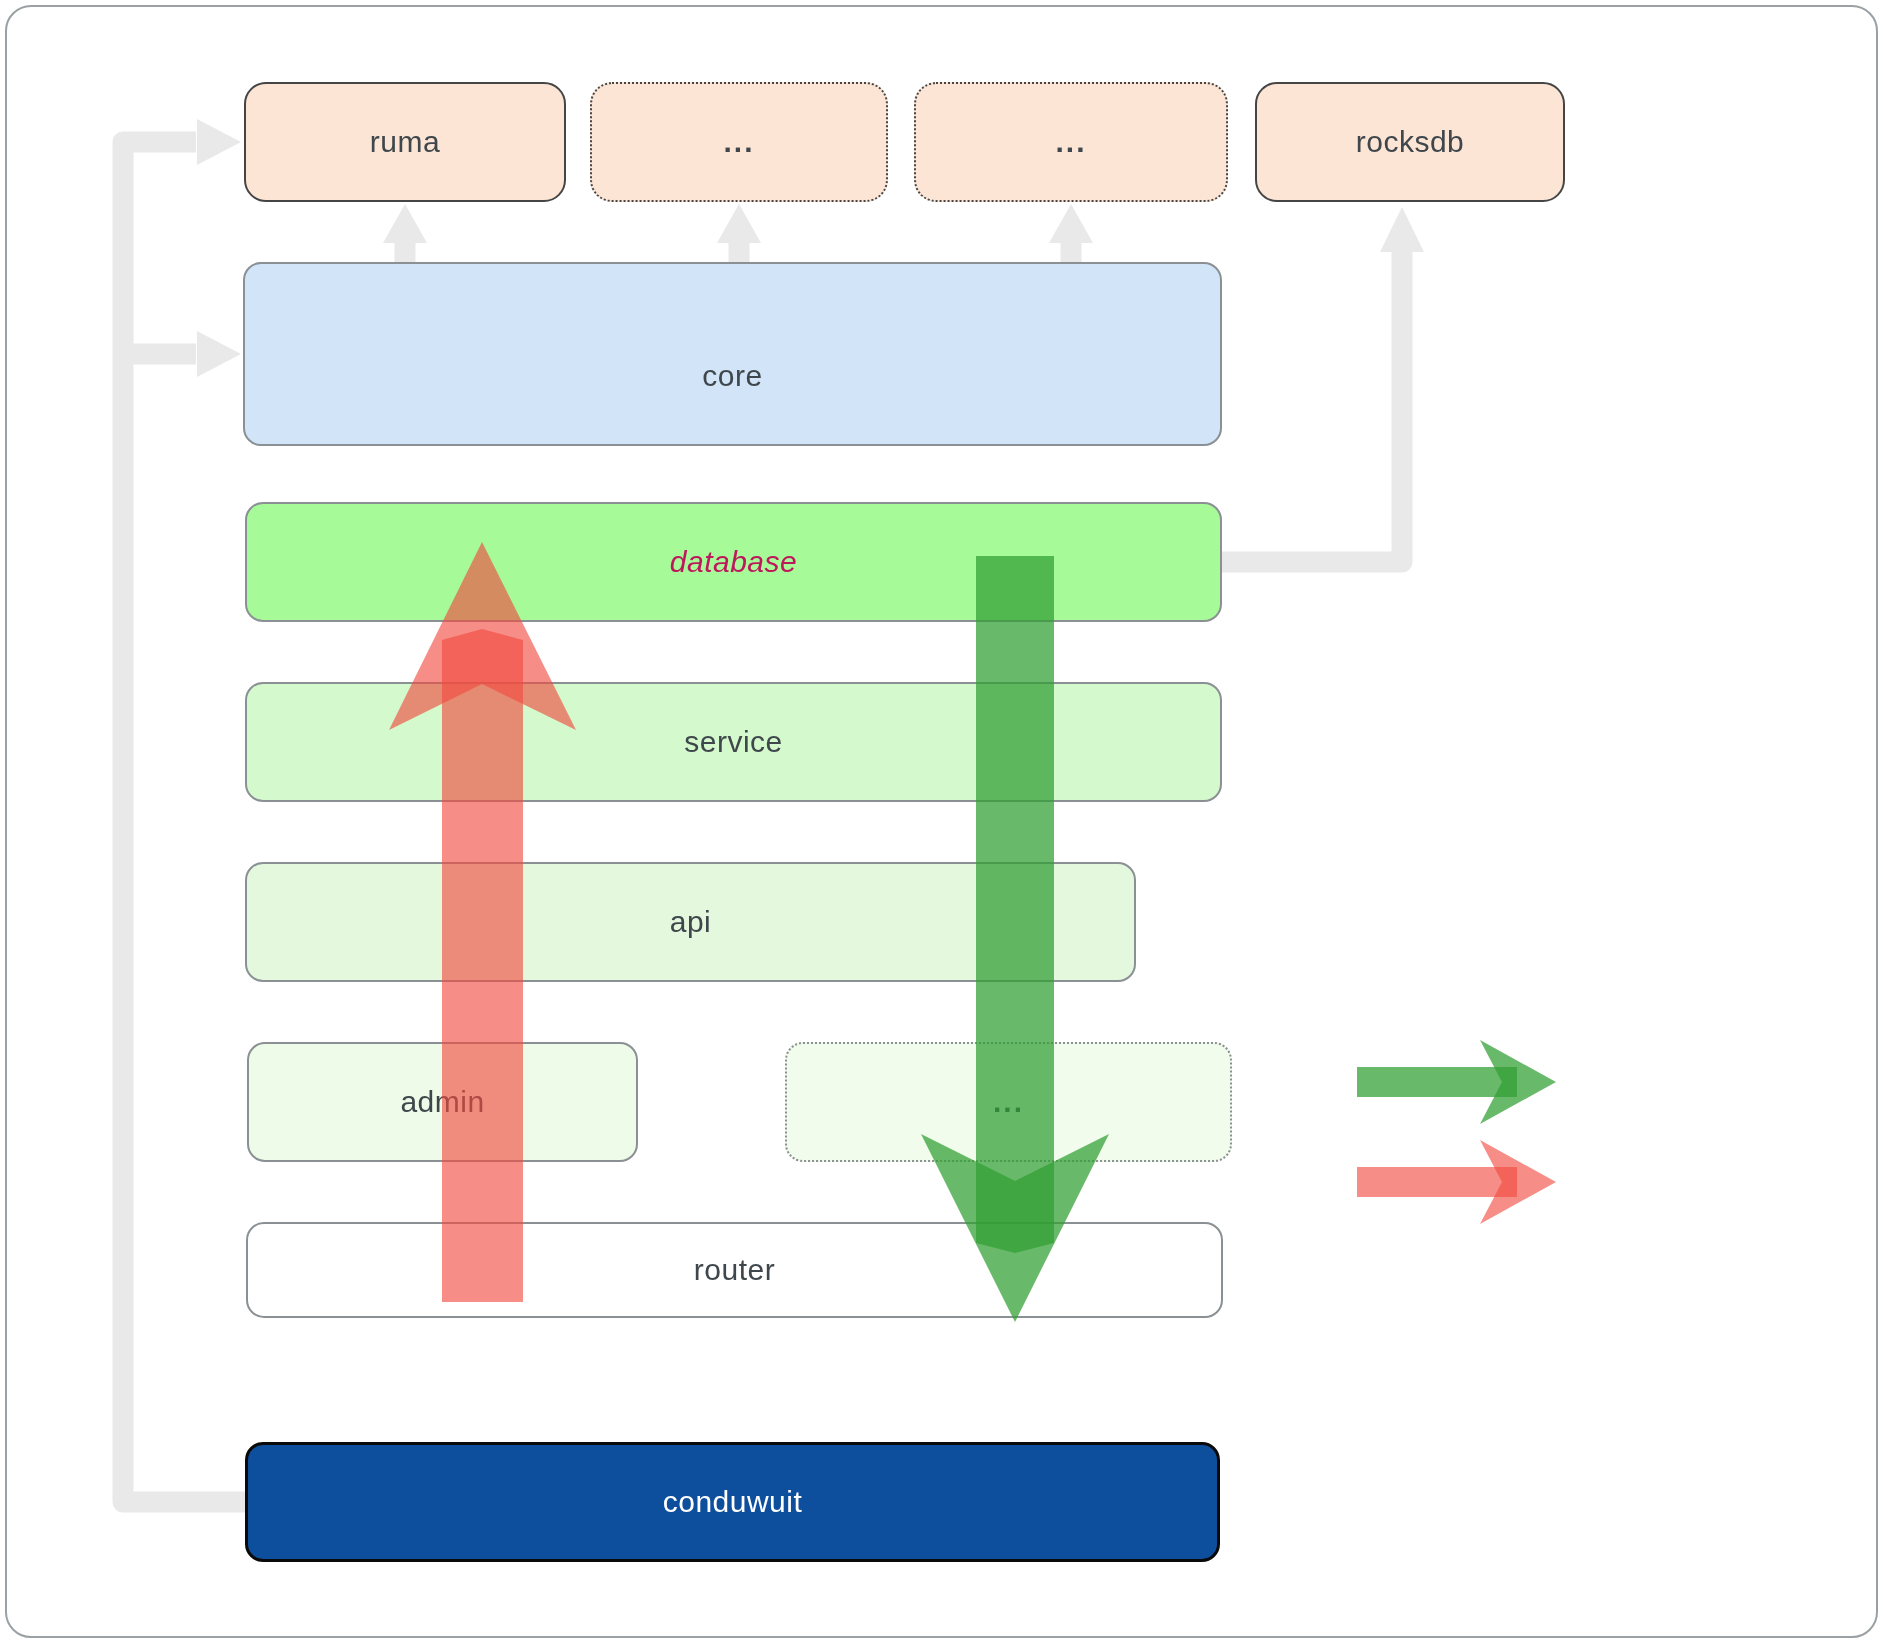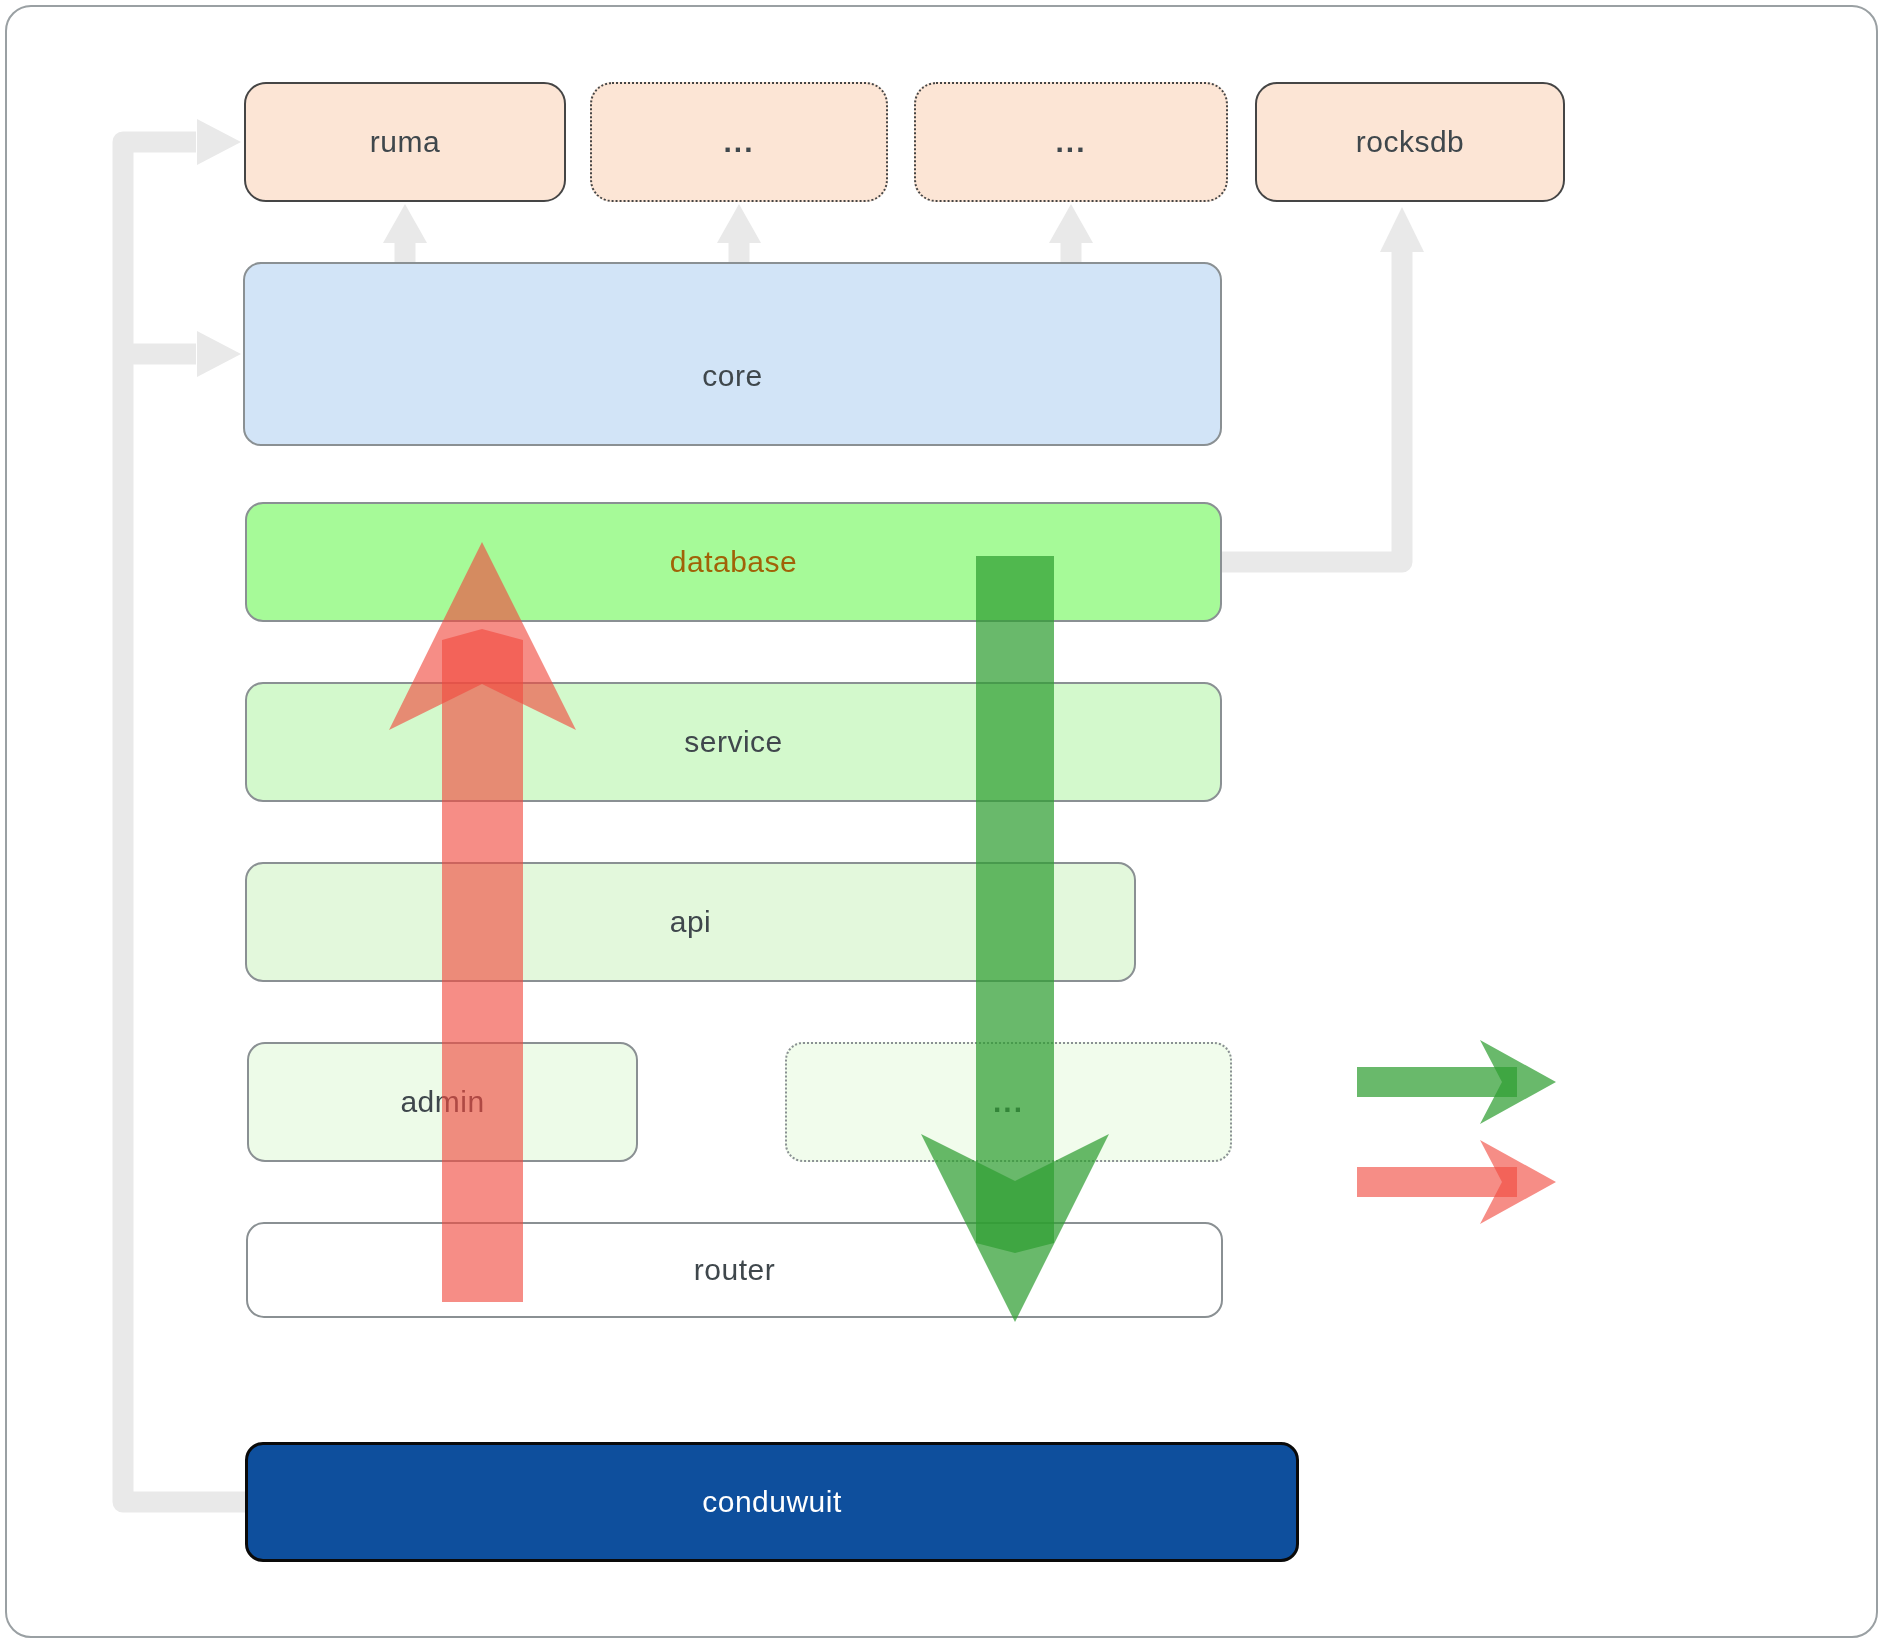--- a/index.html
+++ b/index.html
@@ -69,38 +69,38 @@
       <div class="node b-dotted-dark dots" style="left: 914px; top: 82px; width: 314px; height: 120px; background: rgb(252, 229, 213);">
         <span class="lbl" style="color: rgb(63, 71, 76);">...</span>
       </div>
       <div class="node b-solid-dark" style="left: 1255px; top: 82px; width: 310px; height: 120px; background: rgb(252, 229, 213);">
         <span class="lbl" style="color: rgb(63, 71, 76);">rocksdb</span>
       </div>
       <div class="node b-solid-gray" style="left: 243px; top: 262px; width: 979px; height: 184px; background: rgb(210, 228, 247);">
         <span class="lbl" style="color: rgb(63, 71, 76); margin-top: 44px;">core</span>
       </div>
       <div class="node b-solid-gray" style="left: 245px; top: 502px; width: 977px; height: 120px; background: rgb(166, 250, 152);">
-        <span class="lbl" style="color: #a16207;">database</span>
+        <span class="lbl" style="color: #be185d; font-style: italic;">database</span>
       </div>
       <div class="node b-solid-gray" style="left: 245px; top: 682px; width: 977px; height: 120px; background: rgb(211, 249, 204);">
         <span class="lbl" style="color: rgb(63, 71, 76);">service</span>
       </div>
       <div class="node b-solid-gray" style="left: 245px; top: 862px; width: 891px; height: 120px; background: rgb(227, 248, 220);">
         <span class="lbl" style="color: rgb(63, 71, 76);">api</span>
       </div>
       <div class="node b-solid-gray" style="left: 247px; top: 1042px; width: 391px; height: 120px; background: rgb(237, 251, 232);">
         <span class="lbl" style="color: rgb(63, 71, 76);">admin</span>
       </div>
       <div class="node b-dotted-gray dots" style="left: 785px; top: 1042px; width: 447px; height: 120px; background: rgb(241, 252, 236);">
         <span class="lbl" style="color: rgb(63, 71, 76);">...</span>
       </div>
       <div class="node b-solid-gray" style="left: 246px; top: 1222px; width: 977px; height: 96px; background: rgb(255, 255, 255);">
         <span class="lbl" style="color: rgb(63, 71, 76);">router</span>
       </div>
-      <div class="node b-solid-black" style="left: 245px; top: 1442px; width: 1054px; height: 120px; background: rgb(14, 79, 157);">
+      <div class="node b-solid-black" style="left: 245px; top: 1442px; width: 975px; height: 120px; background: rgb(14, 79, 157);">
         <span class="lbl" style="color: rgb(255, 255, 255);">conduwuit</span>
       </div>
     </div>
 
 
   <svg class="layer">
     <polygon fill-opacity="0.63" points="442,1302 442,640 482,629 523,640 523,1302" fill="#f04a40"></polygon>
     <polygon fill-opacity="0.63" points="482,542 576,730 482,684 389,730" fill="#f04a40"></polygon>
     <polygon fill-opacity="0.72" points="976,556 1054,556 1054,1243 1015,1253 976,1243" fill="#2f9e32"></polygon>
     <polygon fill-opacity="0.72" points="1015,1322 1109,1134 1015,1181 921,1134" fill="#2f9e32"></polygon>

